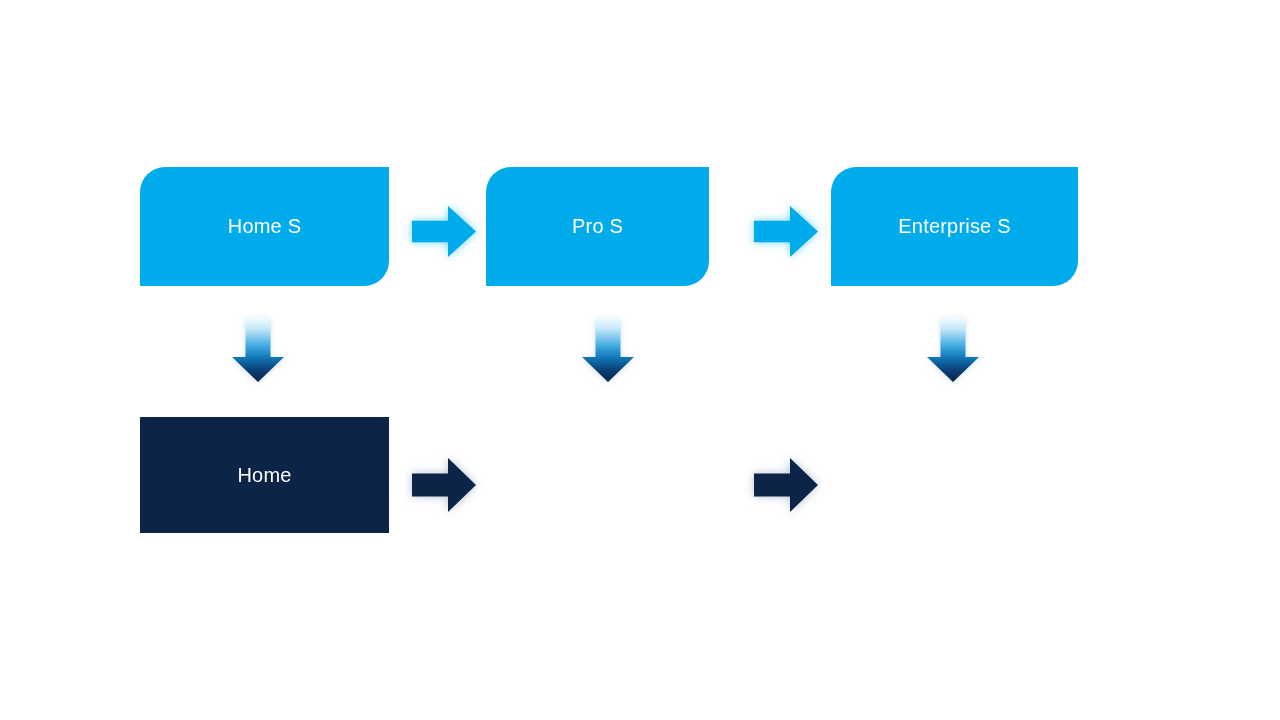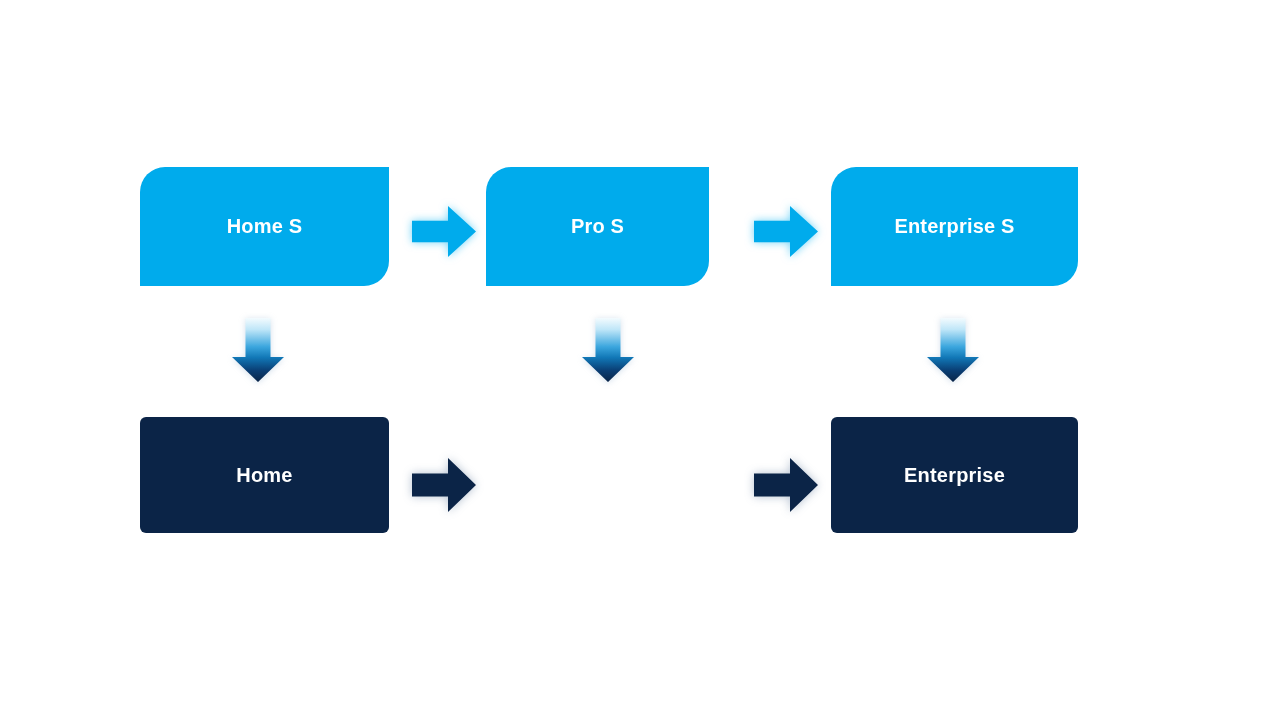--- a/index.html
+++ b/index.html
@@ -15,37 +15,36 @@
     background: #ffffff;
     overflow: hidden;
   }
   .node {
     position: absolute;
     display: flex;
     align-items: center;
     justify-content: center;
     color: #ffffff;
     font-size: 20px;
-    font-weight: 700;
+    font-weight: 400;
     letter-spacing: 0.2px;
     text-align: center;
   }
   
   .node.top {
     top: 167px;
     height: 119px;
     background: #00abec;
     border-radius: 25px 0 25px 0;
   }
   
   .node.bottom {
     top: 417px;
     height: 116px;
     background: #0b2447;
-    border-radius: 6px;
   }
   .col1 { left: 140px; width: 249px; }
   .col2 { left: 486px; width: 223px; }
   .col3 { left: 831px; width: 247px; }
 
   .arrow { position: absolute; }
   .arrow-right-top {
     top: 206px;
     width: 64px;
     height: 51px;
@@ -98,23 +97,20 @@
   <div class="node top col2">
     <span>Pro S</span>
   </div>
   <div class="node top col3">
     <span>Enterprise S</span>
   </div>
 
   <div class="node bottom col1">
     <span>Home</span>
   </div>
-  <div class="node bottom col3">
-    <span>Enterprise</span>
-  </div>
 
   <div class="arrow arrow-right-top ar1">
     <svg viewBox="0 0 64 52" preserveAspectRatio="none">
       <polygon points="0,15 36,15 36,0 64,26 36,52 36,37 0,37" fill="#00abec"></polygon>
     </svg>
   </div>
   <div class="arrow arrow-right-top ar2">
     <svg viewBox="0 0 64 52" preserveAspectRatio="none">
       <polygon points="0,15 36,15 36,0 64,26 36,52 36,37 0,37" fill="#00abec"></polygon>
     </svg>

